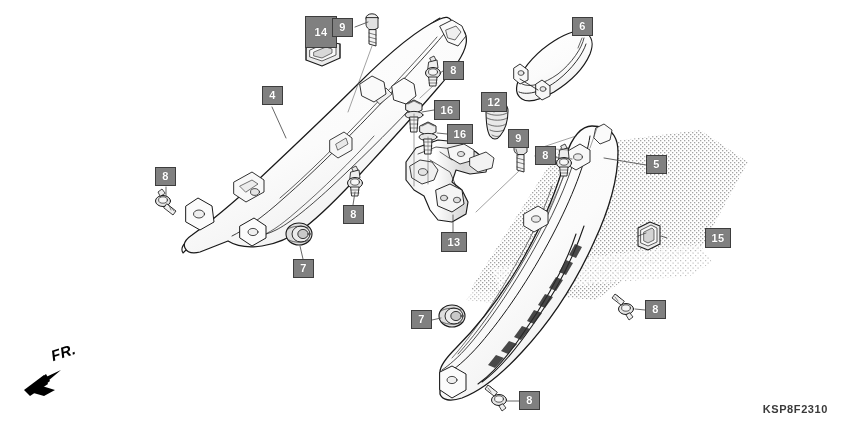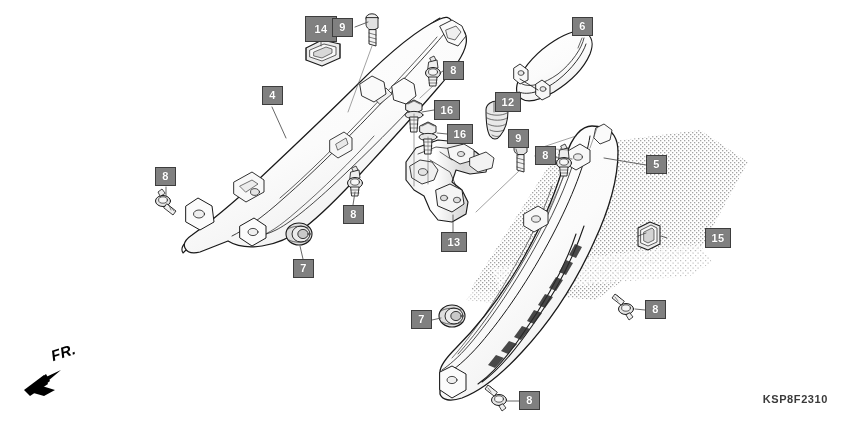--- a/index.html
+++ b/index.html
@@ -37,25 +37,25 @@
     line-height: 1;
     display: flex;
     align-items: center;
     justify-content: center;
     letter-spacing: 0.3px;
     text-shadow: 0 0 1px rgba(0,0,0,0.35);
     user-select: none;
   }
   .callout.w-sm { width: 21px; height: 19px; }
   .callout.w-md { width: 26px; height: 20px; }
-  .callout.w-lg { width: 32px; height: 26px; }
+  .callout.w-lg { width: 32px; height: 32px; }
   #part-number {
     position: absolute;
     right: 14px;
-    bottom: 16px;
+    bottom: 6px;
     font-family: "Liberation Sans", sans-serif;
     font-size: 11px;
     font-weight: bold;
     color: #3a3a3a;
     letter-spacing: 0.6px;
   }
   #fr-label {
     position: absolute;
     left: 54px;
     top: 347px;
@@ -406,21 +406,21 @@
     </g>
   </svg>
 
   <div id="fr-label">FR.</div>
 
   <div class="callout w-lg" style="left:305px; top:16px;">14</div>
   <div class="callout w-sm" style="left:332px; top:18px;">9</div>
   <div class="callout w-sm" style="left:572px; top:17px;">6</div>
   <div class="callout w-sm" style="left:443px; top:61px;">8</div>
   <div class="callout w-sm" style="left:262px; top:86px;">4</div>
-  <div class="callout w-md" style="left:481px; top:92px;margin-left:14px;">12</div>
+  <div class="callout w-md" style="left:481px; top:92px;">12</div>
   <div class="callout w-md" style="left:434px; top:100px;">16</div>
   <div class="callout w-md" style="left:447px; top:124px;">16</div>
   <div class="callout w-sm" style="left:508px; top:129px;">9</div>
   <div class="callout w-sm" style="left:535px; top:146px;">8</div>
   <div class="callout w-sm" style="left:646px; top:155px;">5</div>
   <div class="callout w-sm" style="left:155px; top:167px;">8</div>
   <div class="callout w-sm" style="left:343px; top:205px;">8</div>
   <div class="callout w-md" style="left:667px; top:228px;margin-left:38px;">15</div>
   <div class="callout w-md" style="left:441px; top:232px;">13</div>
   <div class="callout w-sm" style="left:293px; top:259px;">7</div>

